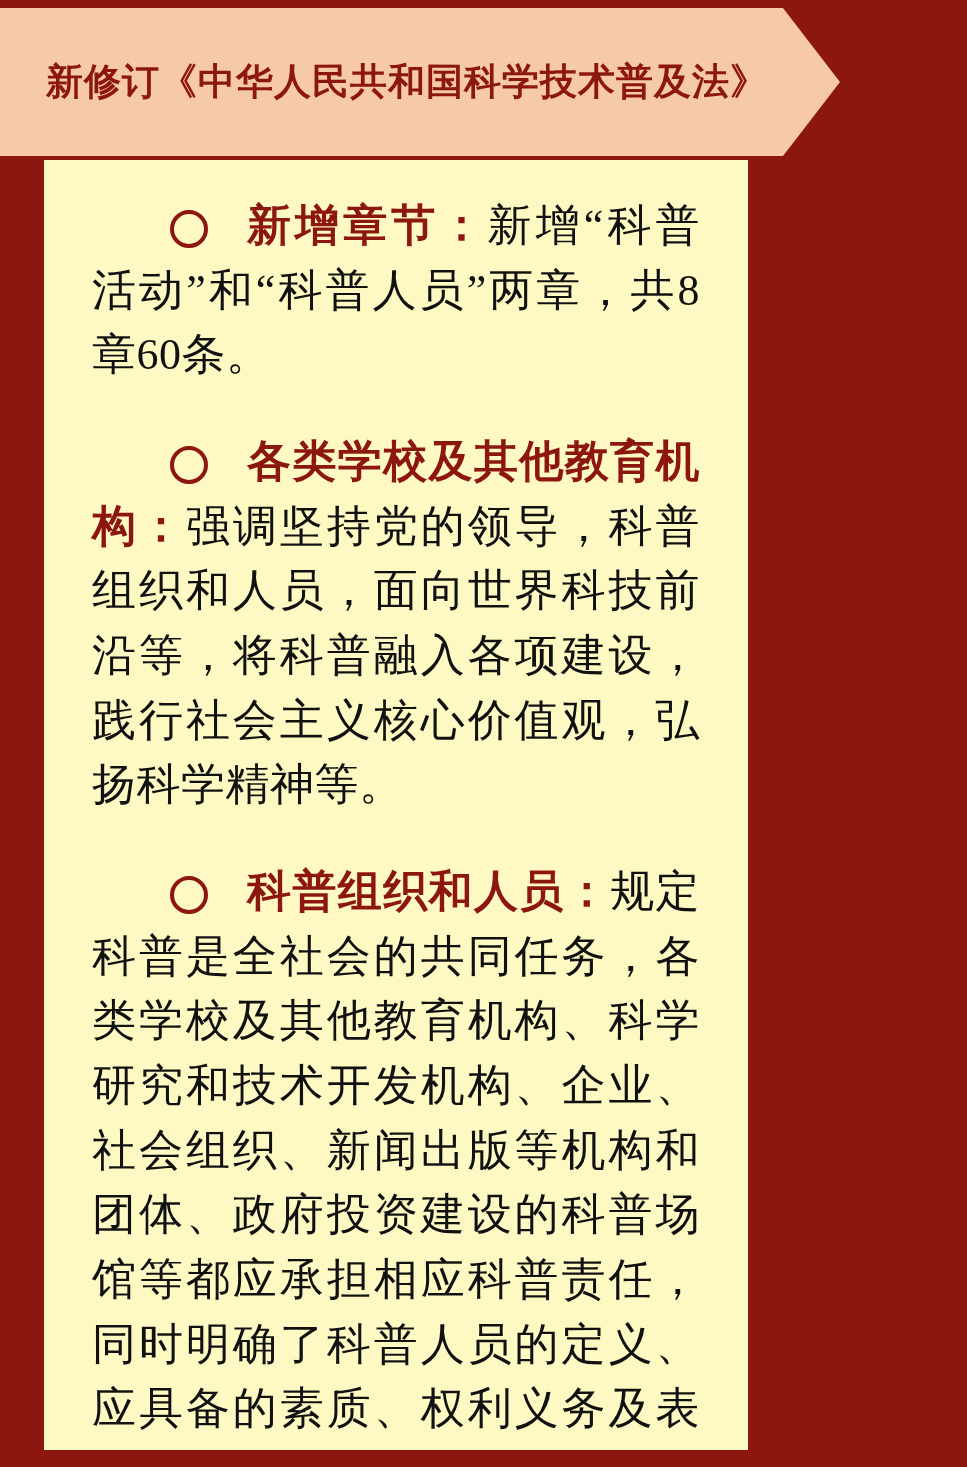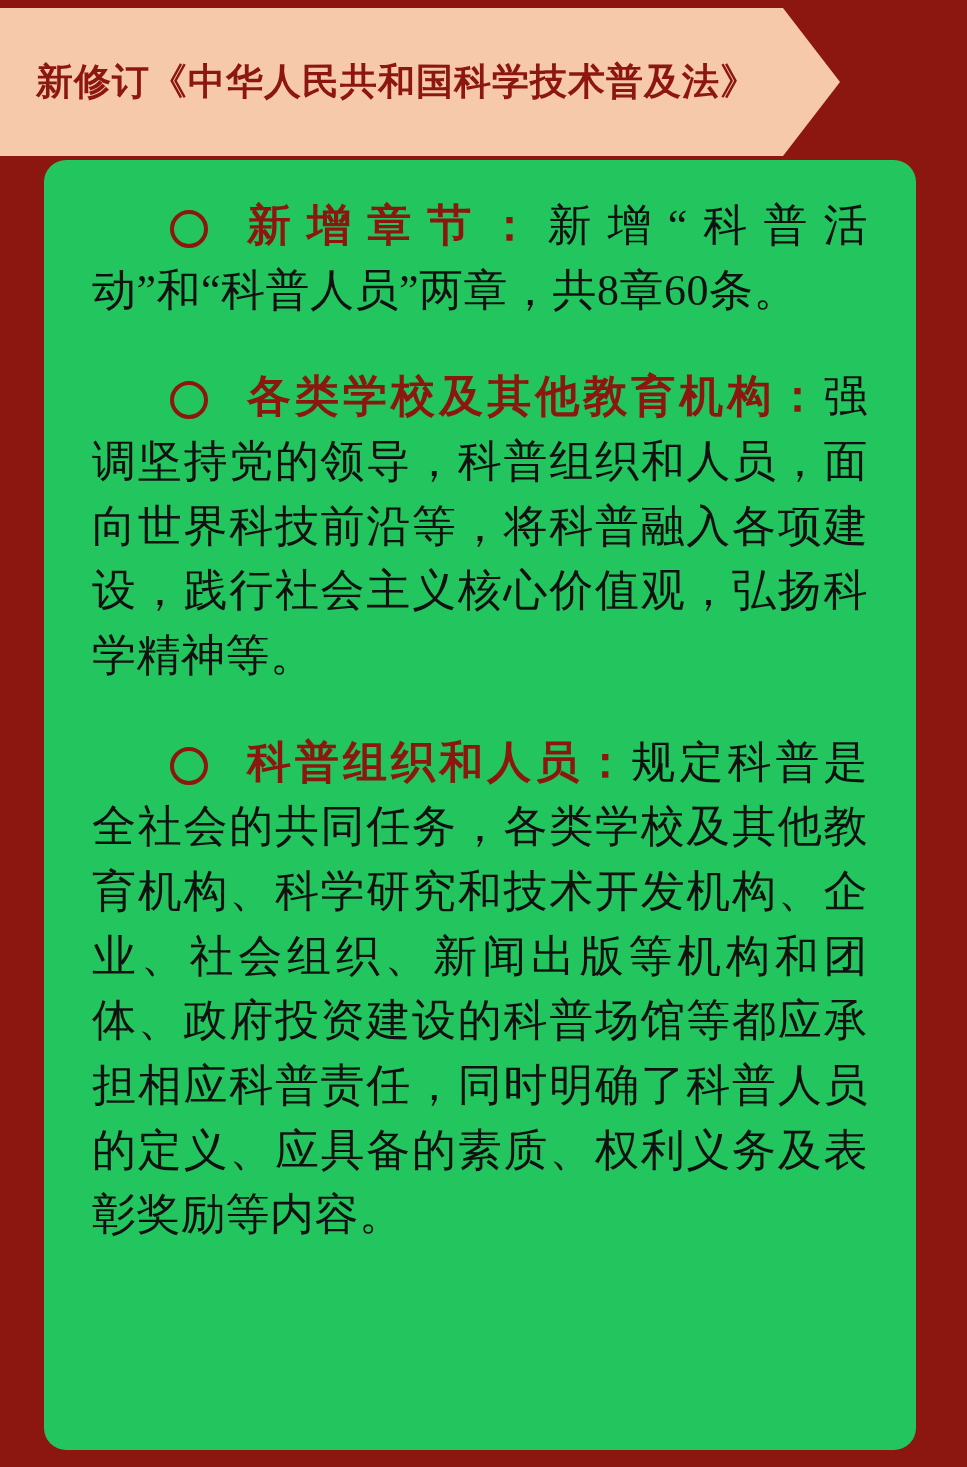--- a/index.html
+++ b/index.html
@@ -30,43 +30,42 @@
     left: 0;
     top: 8px;
     width: 840px;
     height: 148px;
     background: #f6c9ab;
     clip-path: polygon(0 0, 783px 0, 840px 74px, 783px 148px, 0 148px);
     display: flex;
     flex-direction: column;
     justify-content: center;
     box-sizing: border-box;
-    padding-left: 36px;
+    padding-left: 46px;
   }
   .header-line {
     color: #8c1610;
     font-size: 37px;
     font-weight: bold;
     line-height: 1.35;
     letter-spacing: 1px;
     white-space: nowrap;
   }
 
   
   .card {
     position: absolute;
     left: 44px;
     top: 160px;
-    width: 872px;
+    width: 704px;
     height: 1290px;
-    background: #22c55e;
+    background: #fef9c3;
     box-sizing: border-box;
     padding: 34px 48px 10px 48px;
     overflow: hidden;
-    border-radius: 22px;
   }
 
   .item {
     position: relative;
     margin-bottom: 42px;
   }
   .item:last-child { margin-bottom: 0; }
 
   .bullet {
     position: absolute;

